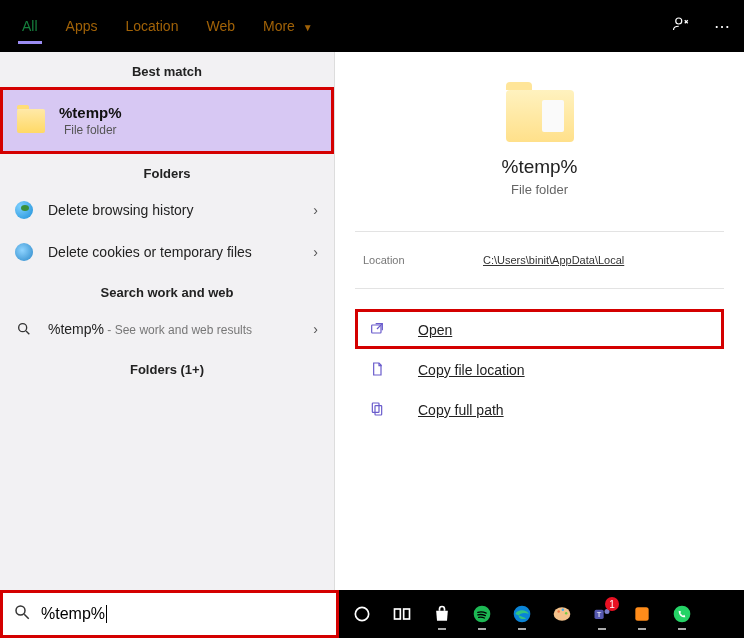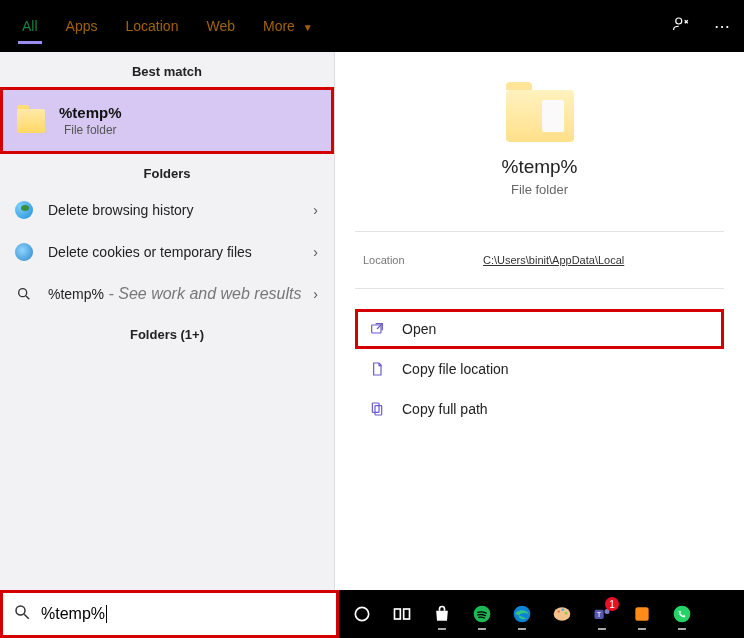--- a/index.html
+++ b/index.html
@@ -28,37 +28,37 @@
   .bm-title { font-size: 15px; font-weight: 600; color: #111; }
   .bm-sub { font-size: 12px; color: #555; margin-top: 2px; }
   
   .row { display:flex; align-items:center; gap:14px; padding: 11px 14px; color:#222; font-size:14px; cursor:pointer; position:relative; }
   .chev { position:absolute; right:16px; color:#555; font-size:14px; }
   .row-icon { width:20px; height:20px; display:flex; align-items:center; justify-content:center; }
   .globe { width:18px; height:18px; border-radius:50%; background: radial-gradient(circle at 30% 30%, #7ed0ff, #1e90d8); position:relative; }
   .globe::after { content:""; position:absolute; width:8px; height:6px; background:#3a8f3a; border-radius:50%; top:4px; left:6px; }
   .globe2 { width:18px; height:18px; border-radius:50%; background: radial-gradient(circle at 40% 40%, #8fd4ff, #2a87c8); }
   .search-ic { color:#333; font-size:14px; }
-  .muted { color:#777; font-size:16px;font-style:italic; }
+  .muted { color:#777; font-size:12px; }
   
   
   .preview { text-align:center; padding: 20px 0 24px; }
   .folder-icon-lg { width:68px; height:52px; margin: 0 auto 14px; background: linear-gradient(#fff2bf, #ffe08a); border-radius:4px; position:relative; }
   .folder-icon-lg::before { content:""; position:absolute; top:-8px; left:0; width:26px; height:8px; background:#ffe599; border-radius:4px 4px 0 0; }
   .folder-icon-lg::after { content:""; position:absolute; right:10px; top:10px; bottom:10px; width:22px; background:#fafafa; border-radius:2px; }
   .pv-title { font-size:19px; color:#222; }
   .pv-sub { font-size:13px; color:#666; margin-top:4px; }
   
   .divider { height:1px; background:#e3e3e3; margin: 10px 20px; }
   .meta-row { display:flex; padding: 12px 28px; font-size:11px; }
   .meta-label { color:#777; width:120px; }
   .meta-value { color:#333; text-decoration: underline; }
   
   .actions { padding: 10px 20px; }
-  .action { display:flex; align-items:center; gap:16px; padding: 8px 10px; font-size:14px; color:#222; cursor:pointer; border:3px solid transparent; }
+  .action { display:flex; align-items:flex-end; gap:32px; padding: 8px 10px; font-size:14px; color:#222; cursor:pointer; border:3px solid transparent;text-decoration:underline; }
   .action.highlight { border:3px solid #d40000; }
   .act-icon { width:18px; height:18px; color:#6a5ccc; display:flex; align-items:center; justify-content:center; }
   
   
   .bottom { position:absolute; left:0; right:0; bottom:0; height:48px; display:flex; }
   .search-box { flex: 0 0 339px; background:#fff; border:3px solid #d40000; display:flex; align-items:center; padding:0 10px; gap:10px; }
   .search-box .mag { color:#333; font-size:16px; }
   .caret::after { content:""; display:inline-block; width:1px; height:18px; background:#000; margin-left:1px; vertical-align:middle; }
   
   .taskbar { flex:1; background:#000; display:flex; align-items:center; padding:0 6px; gap:6px; }
@@ -113,20 +113,21 @@
       <span class="chev">›</span>
     </div>
     <div class="row">
       <div class="row-icon">
           <div class="globe2"></div>
         </div>
       <span>Delete cookies or temporary files</span>
       <span class="chev">›</span>
     </div>
 
+    <div class="section-hdr">Search work and web</div>
     <div class="row">
       <div class="row-icon search-ic">
         <svg viewBox="0 0 24 24" width="16" height="16" fill="none" stroke="#333" stroke-width="2">
             <circle cx="10" cy="10" r="6"></circle>
             <line x1="15" y1="15" x2="20" y2="20"></line>
           </svg>
       </div>
       <span>
         <span>%temp%</span><span class="muted"> - See work and web results</span>
       </span>

